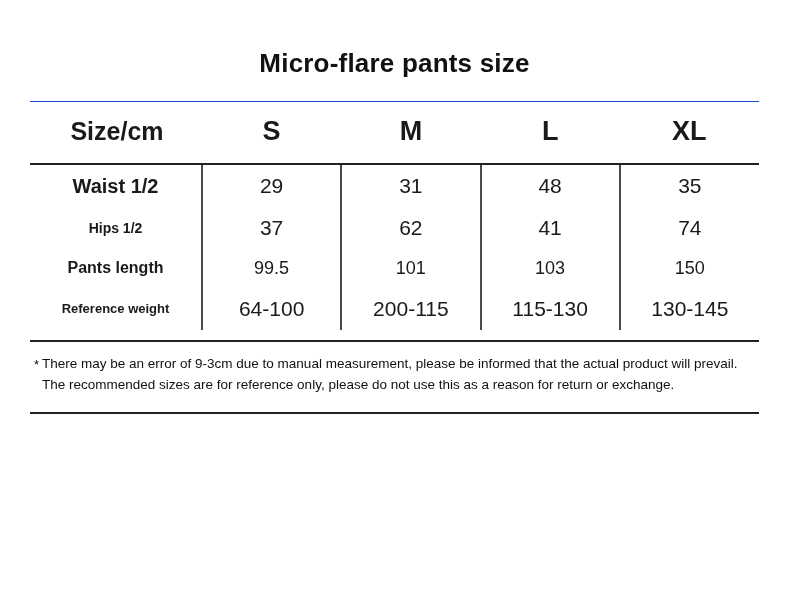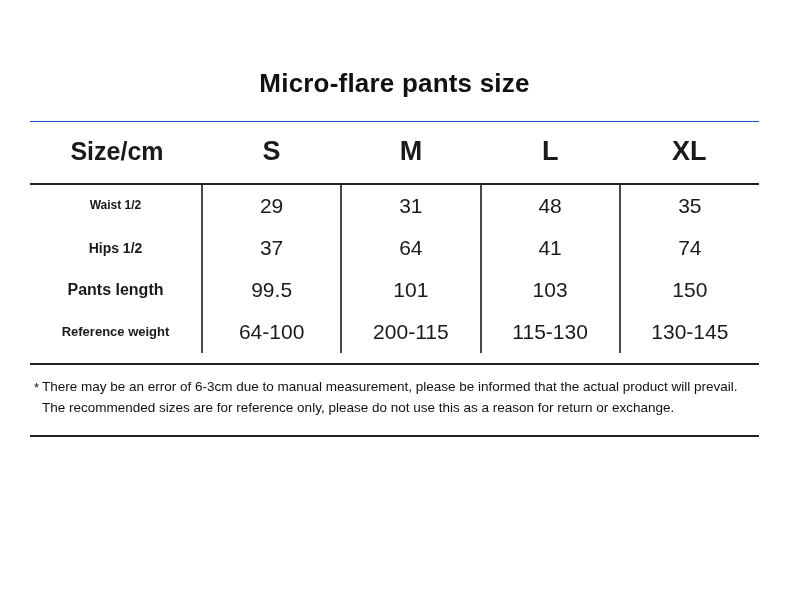--- a/index.html
+++ b/index.html
@@ -18,21 +18,21 @@
     position: relative;
     width: 789px;
     height: 591px;
     box-sizing: border-box;
   }
   .title {
     text-align: center;
     font-size: 26px;
     font-weight: bold;
     letter-spacing: 0.2px;
-    padding-top: 68px;
+    padding-top: 48px;
     color: #111;
   }
   .table-wrap {
     margin: 22px 30px 0 30px;
   }
   table.size-table {
     width: 100%;
     border-collapse: collapse;
     table-layout: fixed;
   }
@@ -61,27 +61,27 @@
     padding: 9px 0;
   }
   table.size-table tbody td:last-child {
     border-right: none;
   }
   td.row-label {
     text-align: center;
     font-weight: bold;
     line-height: 1.15;
   }
-  .lbl-1 { font-size: 12px; }
+  .lbl-1 { font-size: 20px; }
   .lbl-2 { font-size: 14px; }
   .lbl-3 { font-size: 16px; }
   .lbl-4 { font-size: 13px; }
   .val-1 { font-size: 21px; }
   .val-2 { font-size: 21px; }
-  .val-3 { font-size: 21px; }
+  .val-3 { font-size: 18px; }
   .val-4 { font-size: 21px; }
   .rule-bottom {
     border-top: 2px solid #222;
     margin: 10px 30px 0 30px;
   }
   .note {
     margin: 12px 42px 0 42px;
     font-size: 13.5px;
     line-height: 1.55;
     color: #111;
@@ -120,21 +120,21 @@
         <tr>
           <td class="row-label lbl-1">Waist 1/2</td>
           <td class="val-1">29</td>
           <td class="val-1">31</td>
           <td class="val-1">48</td>
           <td class="val-1">35</td>
         </tr>
         <tr>
           <td class="row-label lbl-2">Hips 1/2</td>
           <td class="val-2">37</td>
-          <td class="val-2">64</td>
+          <td class="val-2">62</td>
           <td class="val-2">41</td>
           <td class="val-2">74</td>
         </tr>
         <tr>
           <td class="row-label lbl-3">Pants length</td>
           <td class="val-3">99.5</td>
           <td class="val-3">101</td>
           <td class="val-3">103</td>
           <td class="val-3">150</td>
         </tr>
@@ -146,18 +146,18 @@
           <td class="val-4">130-145</td>
         </tr>
       </tbody>
     </table>
   </div>
 
   <div class="rule-bottom"></div>
 
   <div class="note">
     <span class="star">*</span>
-    <span>There may be an error of 6-3cm due to manual measurement, please be informed that the actual product will prevail.   The recommended sizes are for reference only, please do not use this as a reason for return or exchange.</span>
+    <span>There may be an error of 9-3cm due to manual measurement, please be informed that the actual product will prevail.   The recommended sizes are for reference only, please do not use this as a reason for return or exchange.</span>
   </div>
 
   <div class="rule-final"></div>
 
 </div>
 
 </body></html>

